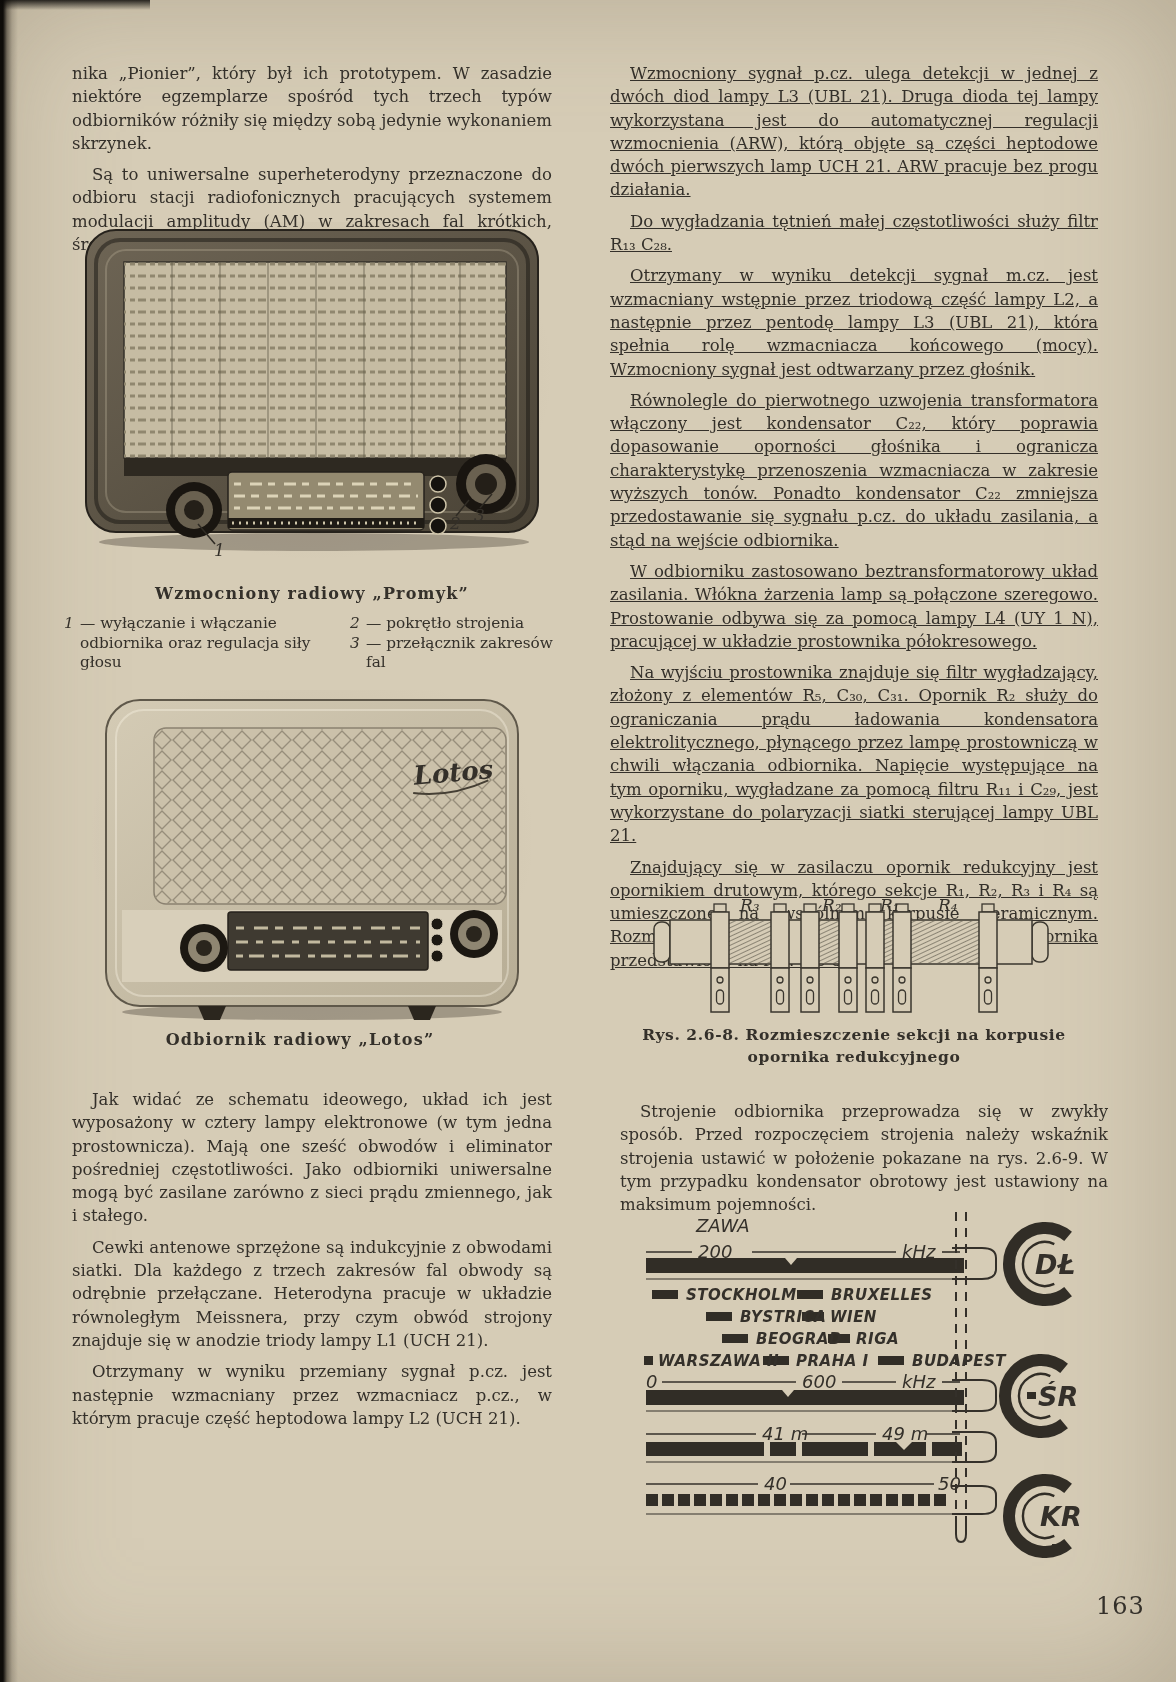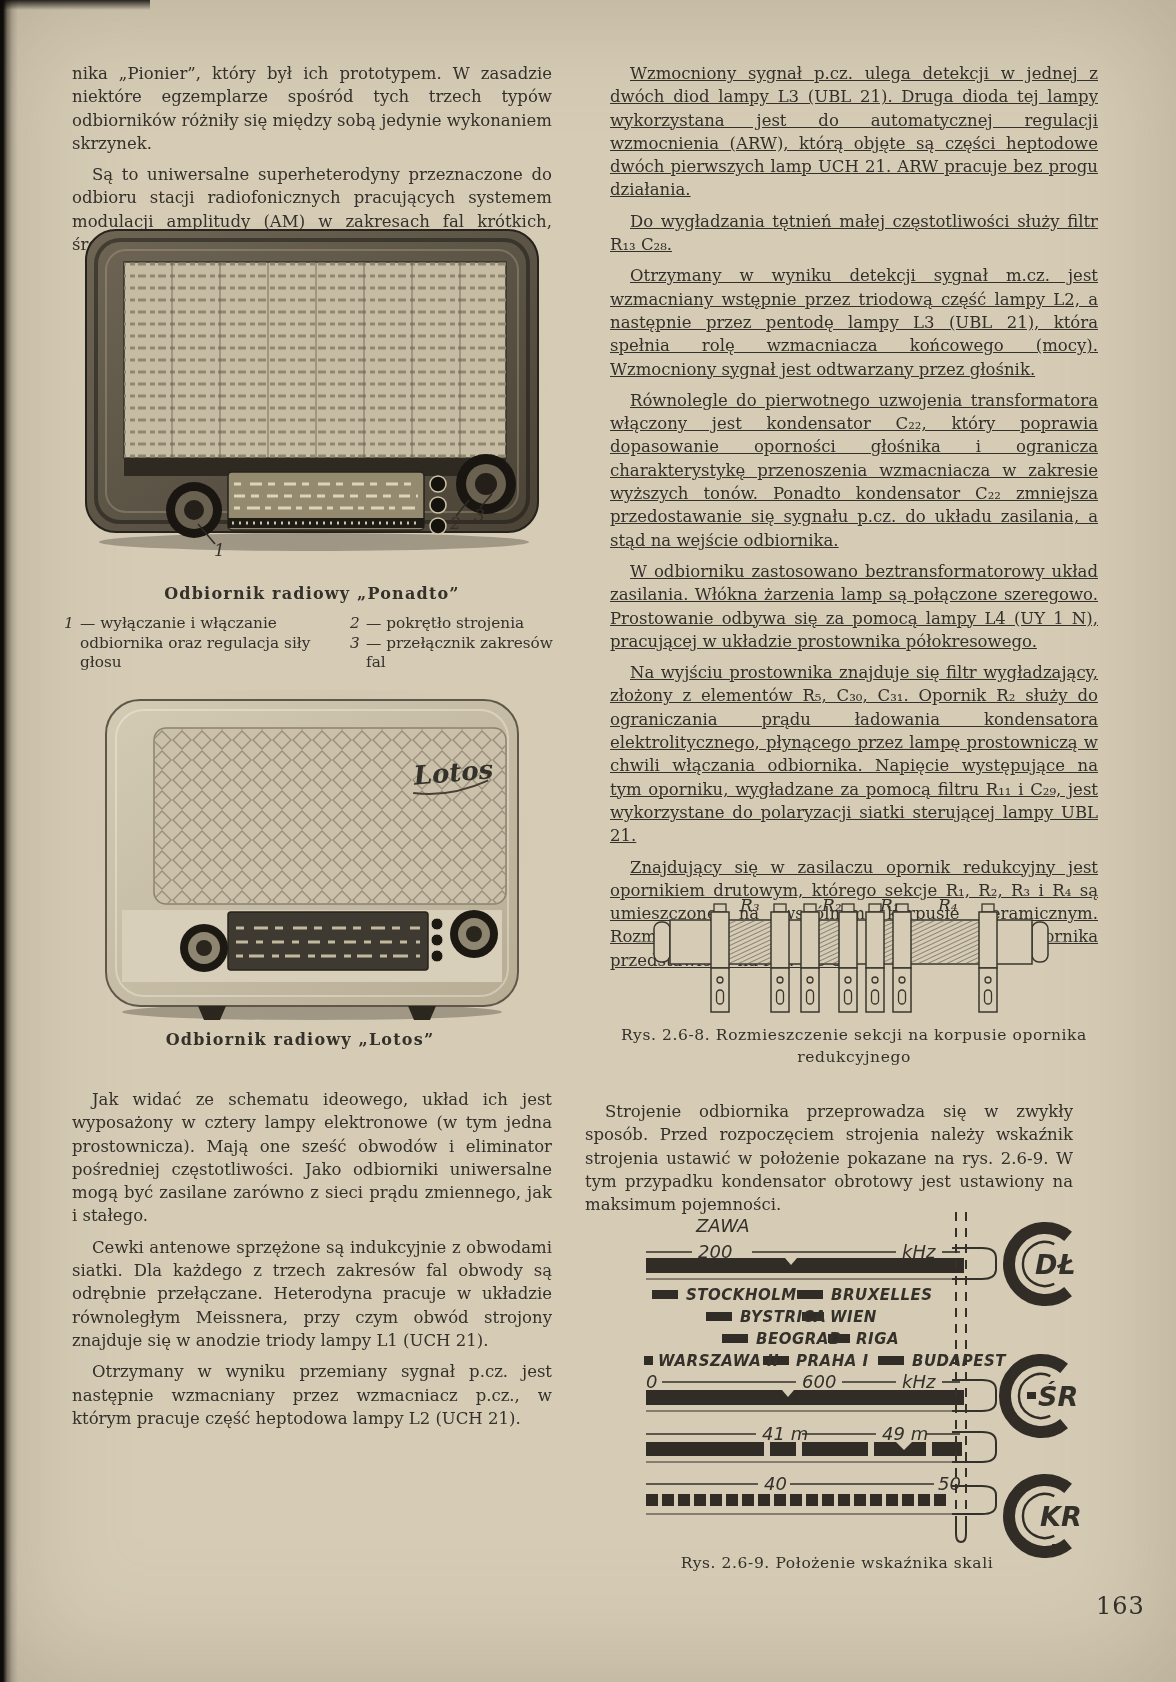--- a/index.html
+++ b/index.html
@@ -8,21 +8,21 @@
         box-shadow:inset 0 0 120px rgba(120,108,86,0.35);}
   .edge-left{position:absolute;left:0;top:0;bottom:0;width:18px;
         background:linear-gradient(90deg,#0e0c09 0,#0e0c09 3px,rgba(46,40,31,.55) 7px,rgba(46,40,31,.18) 12px,transparent 18px);}
   .edge-top{position:absolute;left:0;top:0;width:150px;height:10px;
         background:linear-gradient(180deg,rgba(12,10,8,.85),transparent);}
   .col{position:absolute;}
   p{margin:8px;text-align:justify;font-size:16.5px;line-height:23.3px;}
   p.ind{text-indent:20px;}
   .photo{position:absolute;background:radial-gradient(ellipse at 50% 45%, rgba(135,125,104,.20), rgba(135,125,104,0) 72%);}
   .photo-caption{position:absolute;text-align:center;font-weight:bold;font-size:16px;letter-spacing:1.2px;}
-  .fig-caption{position:absolute;text-align:center;font-weight:normal;font-size:15.5px;letter-spacing:.6px;line-height:22px;}
+  .fig-caption{position:absolute;text-align:center;font-weight:bold;font-size:15.5px;letter-spacing:.6px;line-height:22px;}
   .legend{position:absolute;display:flex;font-size:15.3px;line-height:19.5px;}
   .leg-item{display:flex;}
   .leg-num{width:16px;flex:none;font-style:italic;}
   .leg-text{flex:1;}
   .leg-l{width:272px;margin-right:14px;}
   .leg-r{width:210px;}
   .pageno{position:absolute;font-size:24px;letter-spacing:1px;}
   svg text{fill:#34302a;}
   .ft  {font:italic 18px "DejaVu Sans",sans-serif;}
   .fnum{font:italic 18px "DejaVu Sans",sans-serif;}
@@ -98,21 +98,21 @@
         <line x1="120" y1="302" x2="137" y2="322"></line>
         <line x1="391" y1="278" x2="378" y2="294"></line>
         <line x1="414" y1="272" x2="402" y2="286"></line>
       </g>
       <text class="fcall" x="136" y="334">1</text>
       <text class="fcall" x="372" y="307">2</text>
       <text class="fcall" x="396" y="299">3</text>
     </svg>
   </div>
 
-  <div class="photo-caption" style="left:64px;top:584px;width:496px;">Odbiornik radiowy „Ponadto”</div>
+  <div class="photo-caption" style="left:64px;top:584px;width:496px;">Wzmocniony radiowy „Promyk”</div>
 
   <div class="legend" style="left:64px;top:614px;width:496px;">
     <div class="leg-l">
       <div class="leg-item">
         <span class="leg-num">1</span>
         <span class="leg-text">— wyłączanie i włączanie odbiornika oraz regulacja siły głosu</span>
       </div>
     </div>
     <div class="leg-r">
       <div class="leg-item">
@@ -263,21 +263,21 @@
       </g>
       <text class="frl" x="104" y="15">R₃</text>
       <text class="frl" x="186" y="15">R₂</text>
       <text class="frl" x="244" y="15">R₁</text>
       <text class="frl" x="302" y="15">R₄</text>
     </svg>
   </div>
 
   <div class="fig-caption" style="left:602px;top:1024px;width:504px;">Rys. 2.6-8. Rozmieszczenie sekcji na korpusie opornika redukcyjnego</div>
 
-  <div class="col" style="left:577px;top:1092px;width:504px;">
+  <div class="col" style="left:612px;top:1092px;width:504px;">
     <p class="ind">Strojenie odbiornika przeprowadza się w zwykły sposób. Przed rozpoczęciem strojenia należy wskaźnik strojenia ustawić w położenie pokazane na rys. 2.6-9. W tym przypadku kondensator obrotowy jest ustawiony na maksimum pojemności.</p>
   </div>
 
   <div class="col" style="left:600px;top:1206px;width:576px;height:352px;">
     <svg width="576" height="352" viewBox="0 0 576 352">
 
       <text class="ft" x="96" y="26">ZAWA</text>
 
       <g stroke="#34302a" stroke-width="1.6">
         <line x1="46" y1="46" x2="92" y2="46"></line>
@@ -393,16 +393,15 @@
       </g>
       <g>
         <path d="M468.1,282.4 A36,36 0 1 0 468.1,337.6" fill="none" stroke="#312d26" stroke-width="12"></path>
         <path d="M454.3,290.1 A22,22 0 1 0 454.3,329.9" fill="none" stroke="#312d26" stroke-width="2.4"></path>
         <rect x="452" y="338" width="9" height="7" fill="#312d26"></rect>
         <text class="fband" x="440" y="320">KR</text>
       </g>
     </svg>
   </div>
 
-  <div class="fig-caption" style="left:602px;top:1552px;width:470px;">Rys. 2.6-9. Położenie wskaźnika skali</div>
 
   <div class="pageno" style="left:1096px;top:1592px;">163</div>
 </div>
 
 </body></html>

